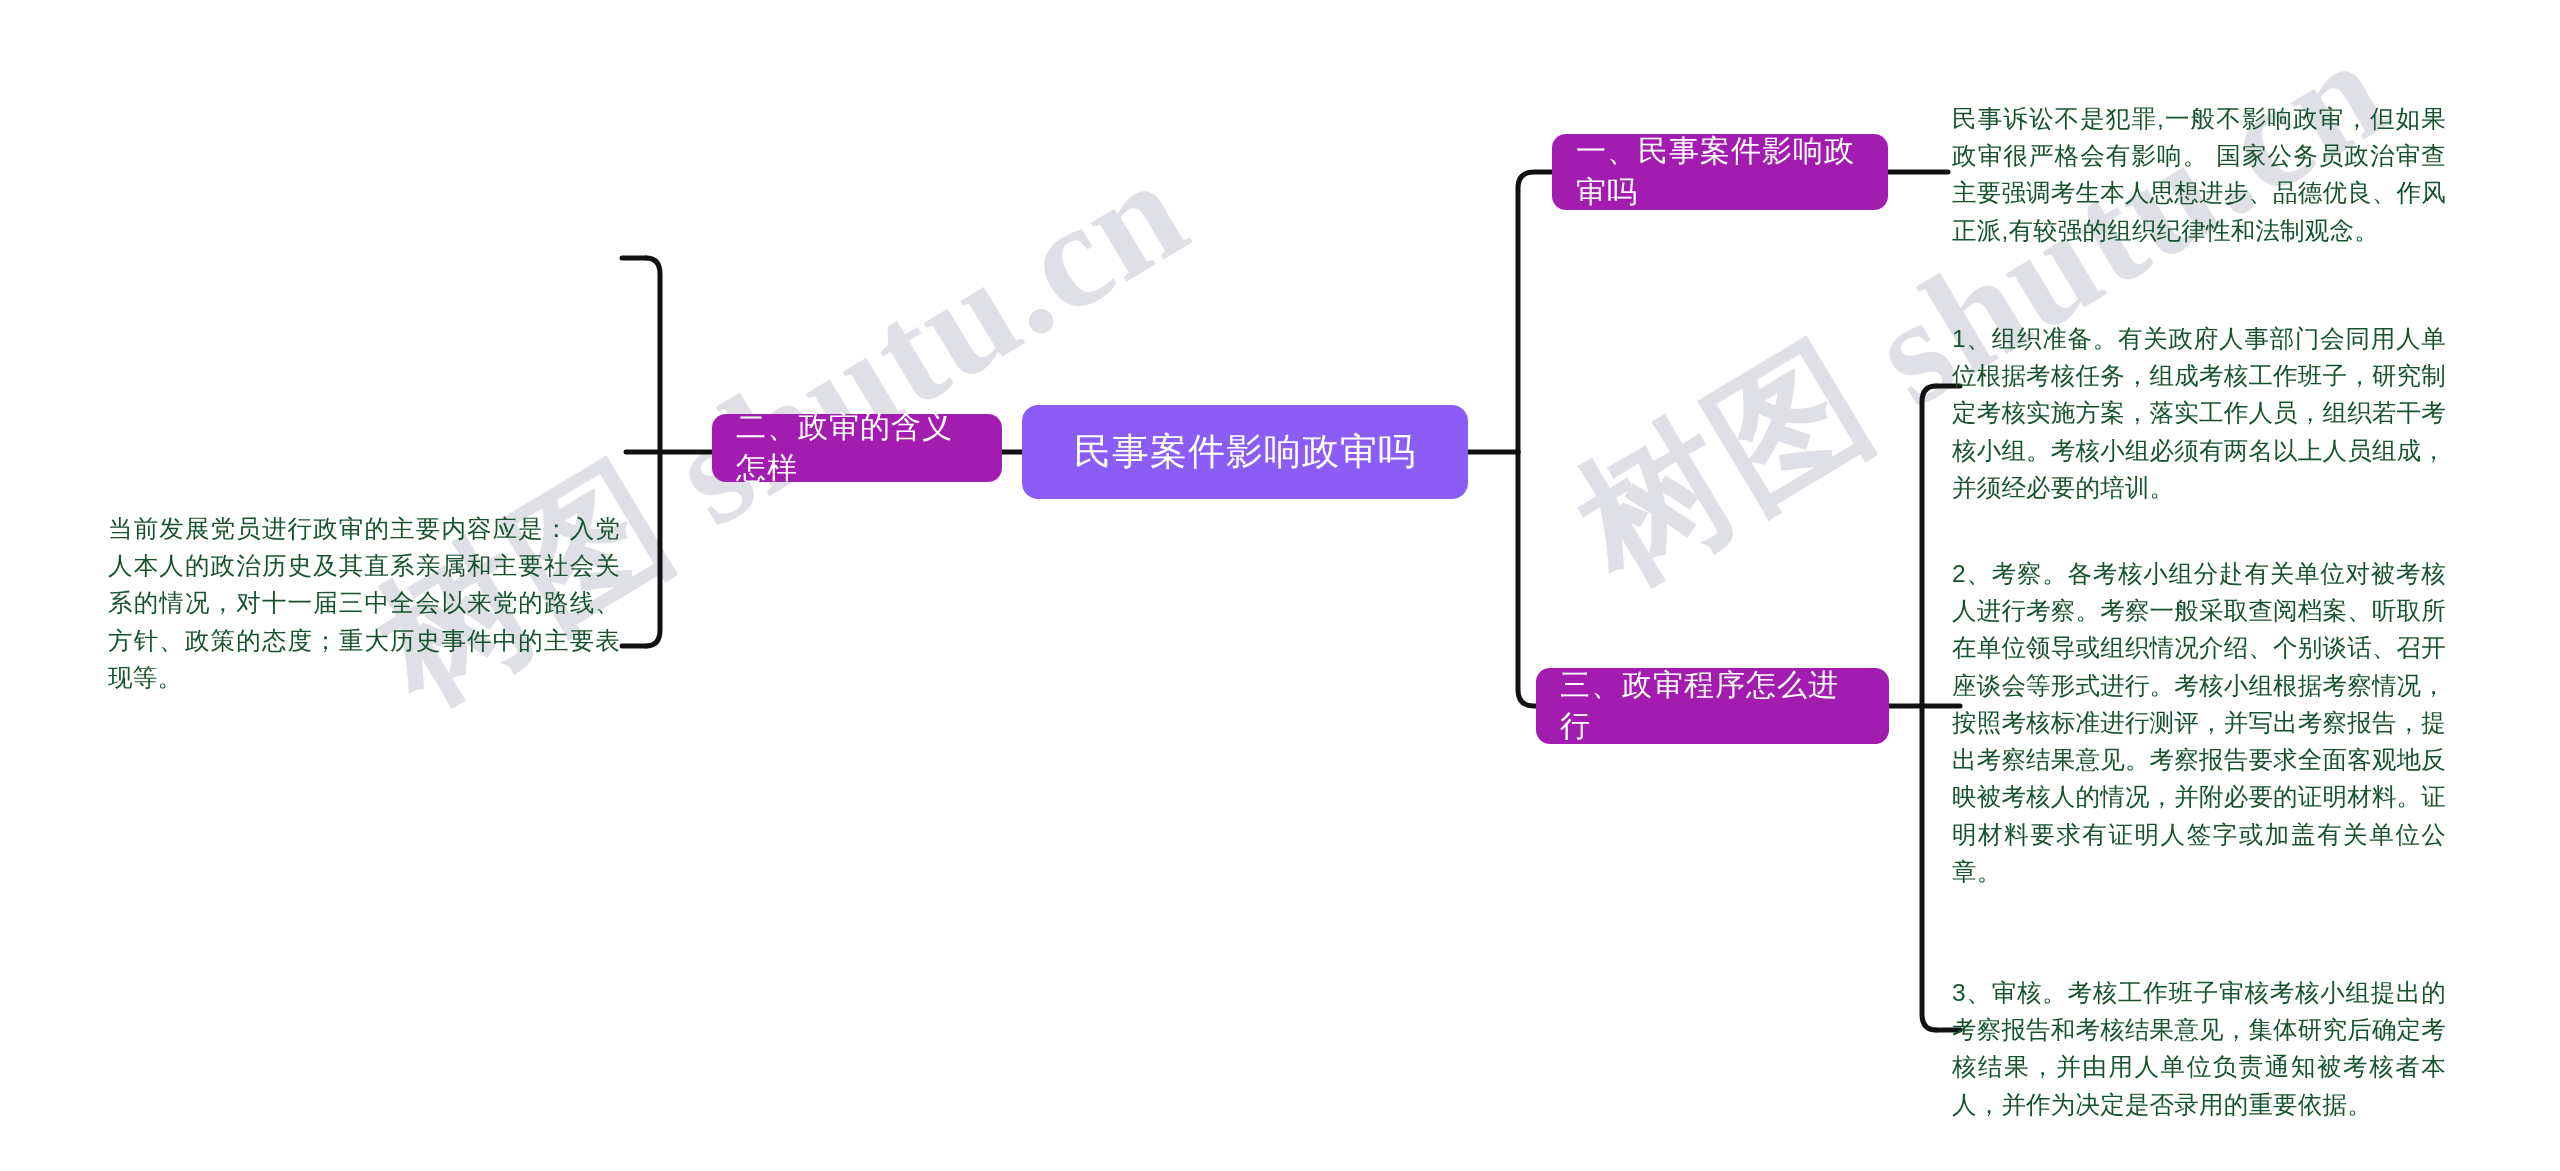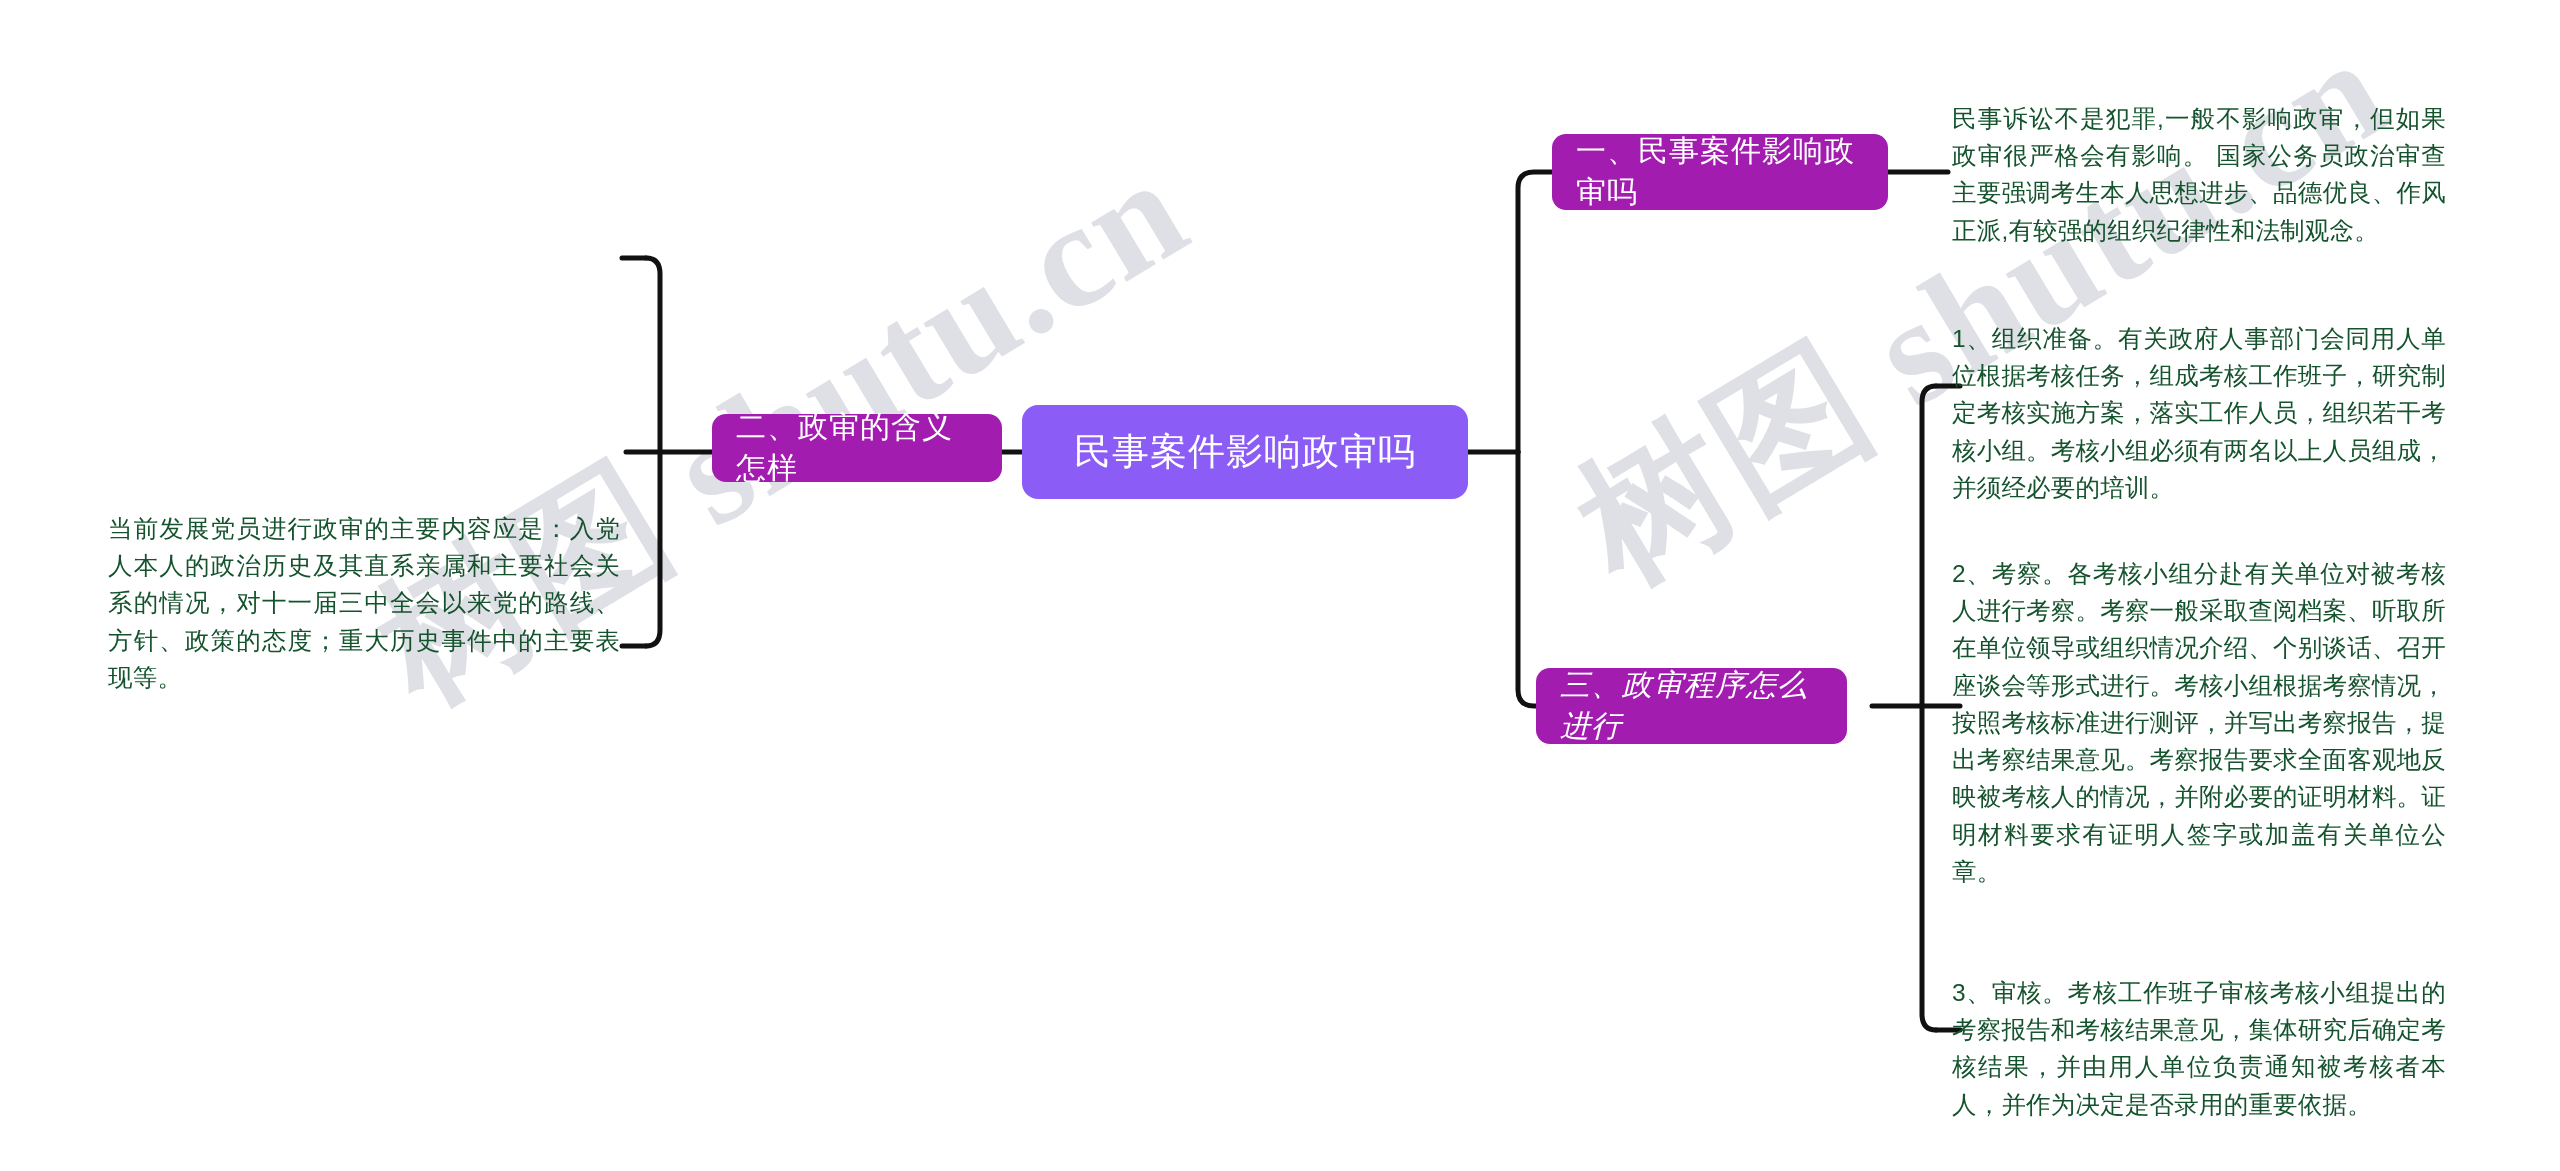--- a/index.html
+++ b/index.html
@@ -117,21 +117,21 @@
   </div>
 
   <div class="node node-branch" style="left:1552px; top:134px; width:336px; height:76px;">
     <span>一、民事案件影响政审吗</span>
   </div>
 
   <div class="node node-branch" style="left:712px; top:414px; width:290px; height:68px;">
     <span>二、政审的含义怎样</span>
   </div>
 
-  <div class="node node-branch" style="left:1536px; top:668px; width:311px; height:76px;font-style:italic;">
+  <div class="node node-branch" style="left:1536px; top:668px; width:353px; height:76px;">
     <span>三、政审程序怎么进行</span>
   </div>
 
   <div class="leaf" style="left:1952px; top:100px; width:494px;">民事诉讼不是犯罪,一般不影响政审，但如果政审很严格会有影响。 国家公务员政治审查主要强调考生本人思想进步、品德优良、作风正派,有较强的组织纪律性和法制观念。</div>
 
   <div class="leaf" style="left:108px; top:510px; width:512px;">当前发展党员进行政审的主要内容应是：入党人本人的政治历史及其直系亲属和主要社会关系的情况，对十一届三中全会以来党的路线、方针、政策的态度；重大历史事件中的主要表现等。</div>
 
   <div class="leaf" style="left:1952px; top:320px; width:494px;">1、组织准备。有关政府人事部门会同用人单位根据考核任务，组成考核工作班子，研究制定考核实施方案，落实工作人员，组织若干考核小组。考核小组必须有两名以上人员组成，并须经必要的培训。</div>
   <div class="leaf" style="left:1952px; top:555px; width:494px;">2、考察。各考核小组分赴有关单位对被考核人进行考察。考察一般采取查阅档案、听取所在单位领导或组织情况介绍、个别谈话、召开座谈会等形式进行。考核小组根据考察情况，按照考核标准进行测评，并写出考察报告，提出考察结果意见。考察报告要求全面客观地反映被考核人的情况，并附必要的证明材料。证明材料要求有证明人签字或加盖有关单位公章。</div>
   <div class="leaf" style="left:1952px; top:974px; width:494px;">3、审核。考核工作班子审核考核小组提出的考察报告和考核结果意见，集体研究后确定考核结果，并由用人单位负责通知被考核者本人，并作为决定是否录用的重要依据。</div>

